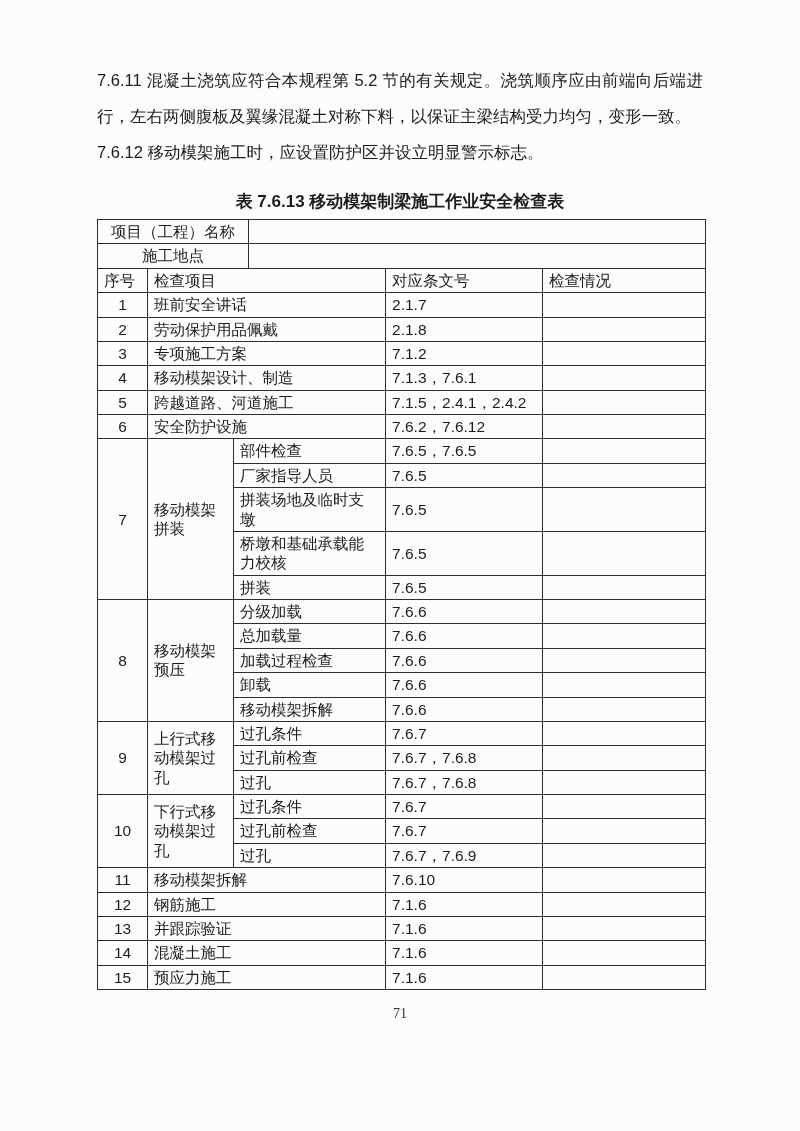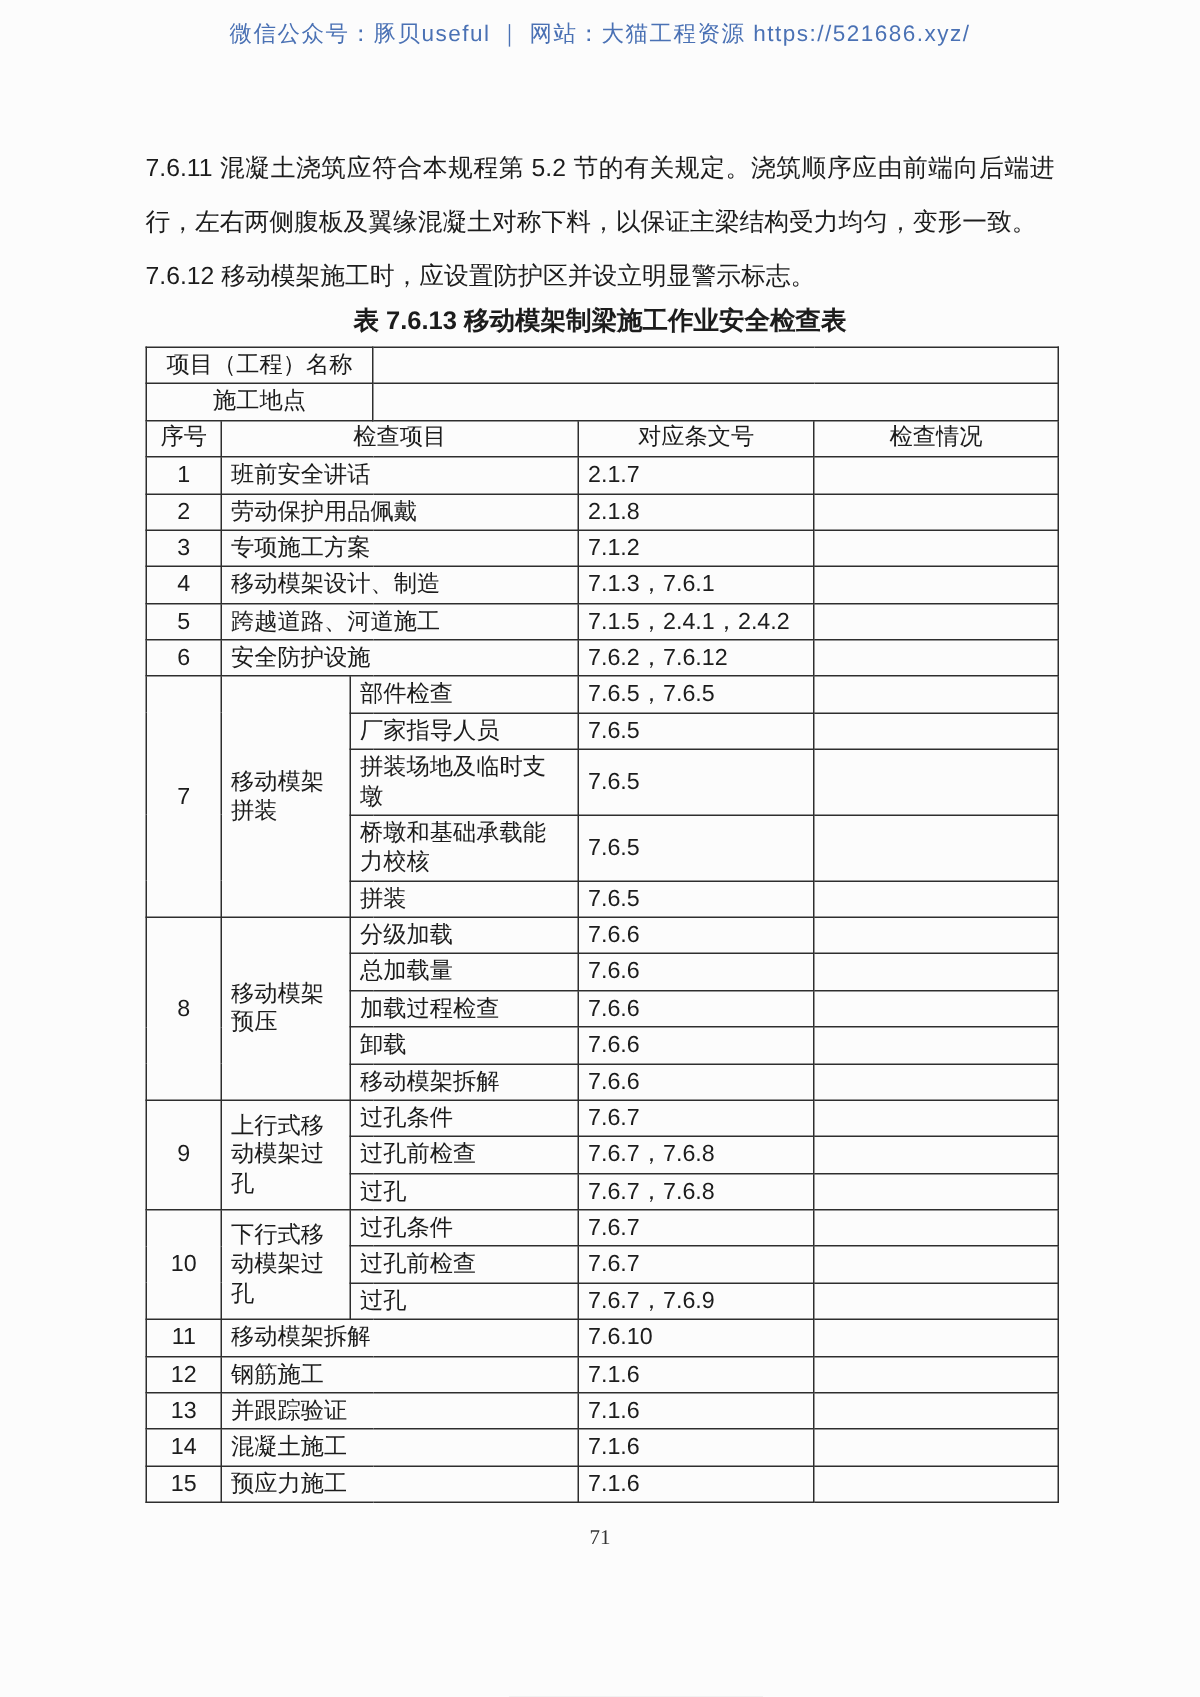--- a/index.html
+++ b/index.html
@@ -23,21 +23,21 @@
   .content { width:606px; margin:0 auto; }
   .paras { margin-top:62px; }
   .para {
     font-size:16.5px;
     line-height:36px;
     text-align:justify;
     text-justify:inter-character;
     word-break:break-all;
   }
   .tbl-title {
-    margin-top:0;
+    margin-top:20px;
     text-align:center;
     font-weight:bold;
     font-size:17px;
     line-height:24px;
   }
   table.check {
     margin-top:5px;
     border-collapse:collapse;
     table-layout:fixed;
     width:608px;
@@ -46,36 +46,35 @@
   }
   table.check td {
     border:1px solid #2e2e2e;
     padding:2px 6px;
     line-height:1.25;
     word-break:break-all;
     vertical-align:middle;
   }
   td.center { text-align:center; padding-left:2px; padding-right:2px; }
   td.info-label { text-align:center; padding-top:4px; padding-bottom:4px; }
-  td.head { text-align:center;font-family:Liberation Mono, monospace; }
+  td.head { text-align:left; }
   td.grp { padding-right:13px; }
   .page-num {
     margin-top:16px;
     text-align:center;
     font-family:"Liberation Serif","DejaVu Serif",serif;
     font-size:14px;
     color:#333;
   }
 </style>
 </head>
 <body>
 
 <div class="page">
 
-  <div class="banner">微信公众号：豚贝useful ｜ 网站：大猫工程资源 https://521686.xyz/</div>
 
   <div class="content">
 
     <div class="paras">
       <div class="para">7.6.11 混凝土浇筑应符合本规程第 5.2 节的有关规定。浇筑顺序应由前端向后端进行，左右两侧腹板及翼缘混凝土对称下料，以保证主梁结构受力均匀，变形一致。</div>
       <div class="para">7.6.12 移动模架施工时，应设置防护区并设立明显警示标志。</div>
     </div>
 
     <div class="tbl-title">表 7.6.13 移动模架制梁施工作业安全检查表</div>
 

